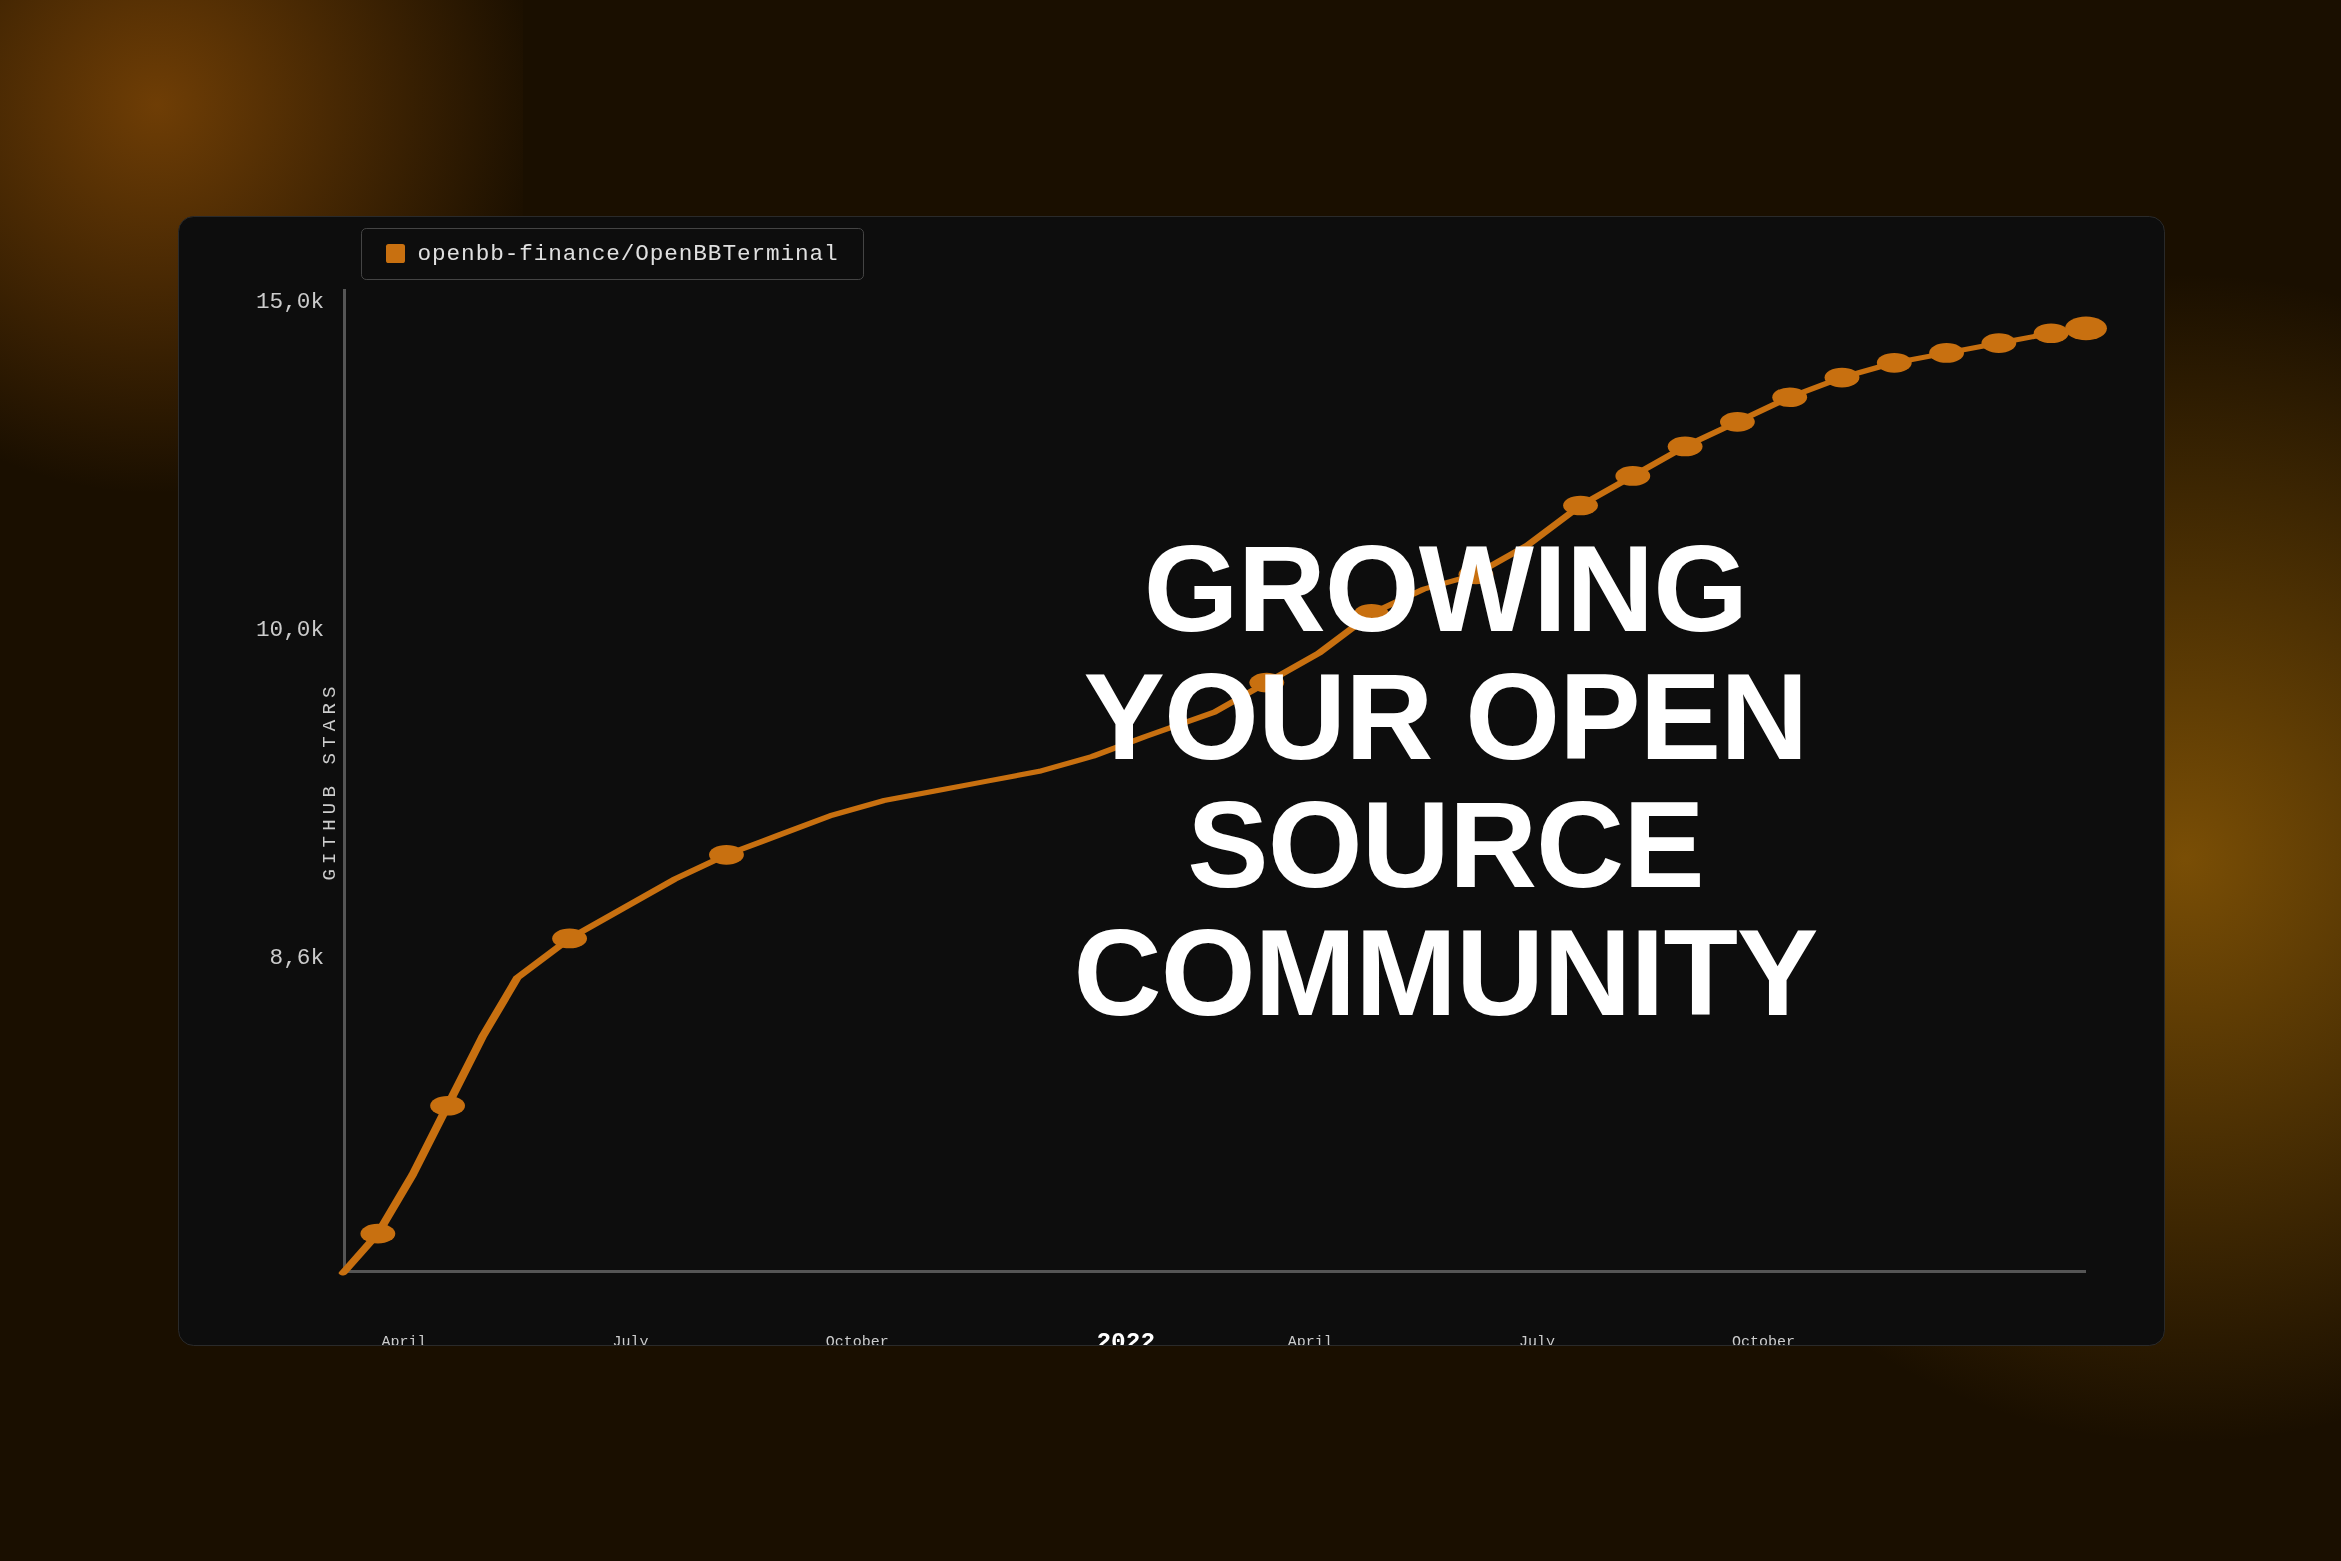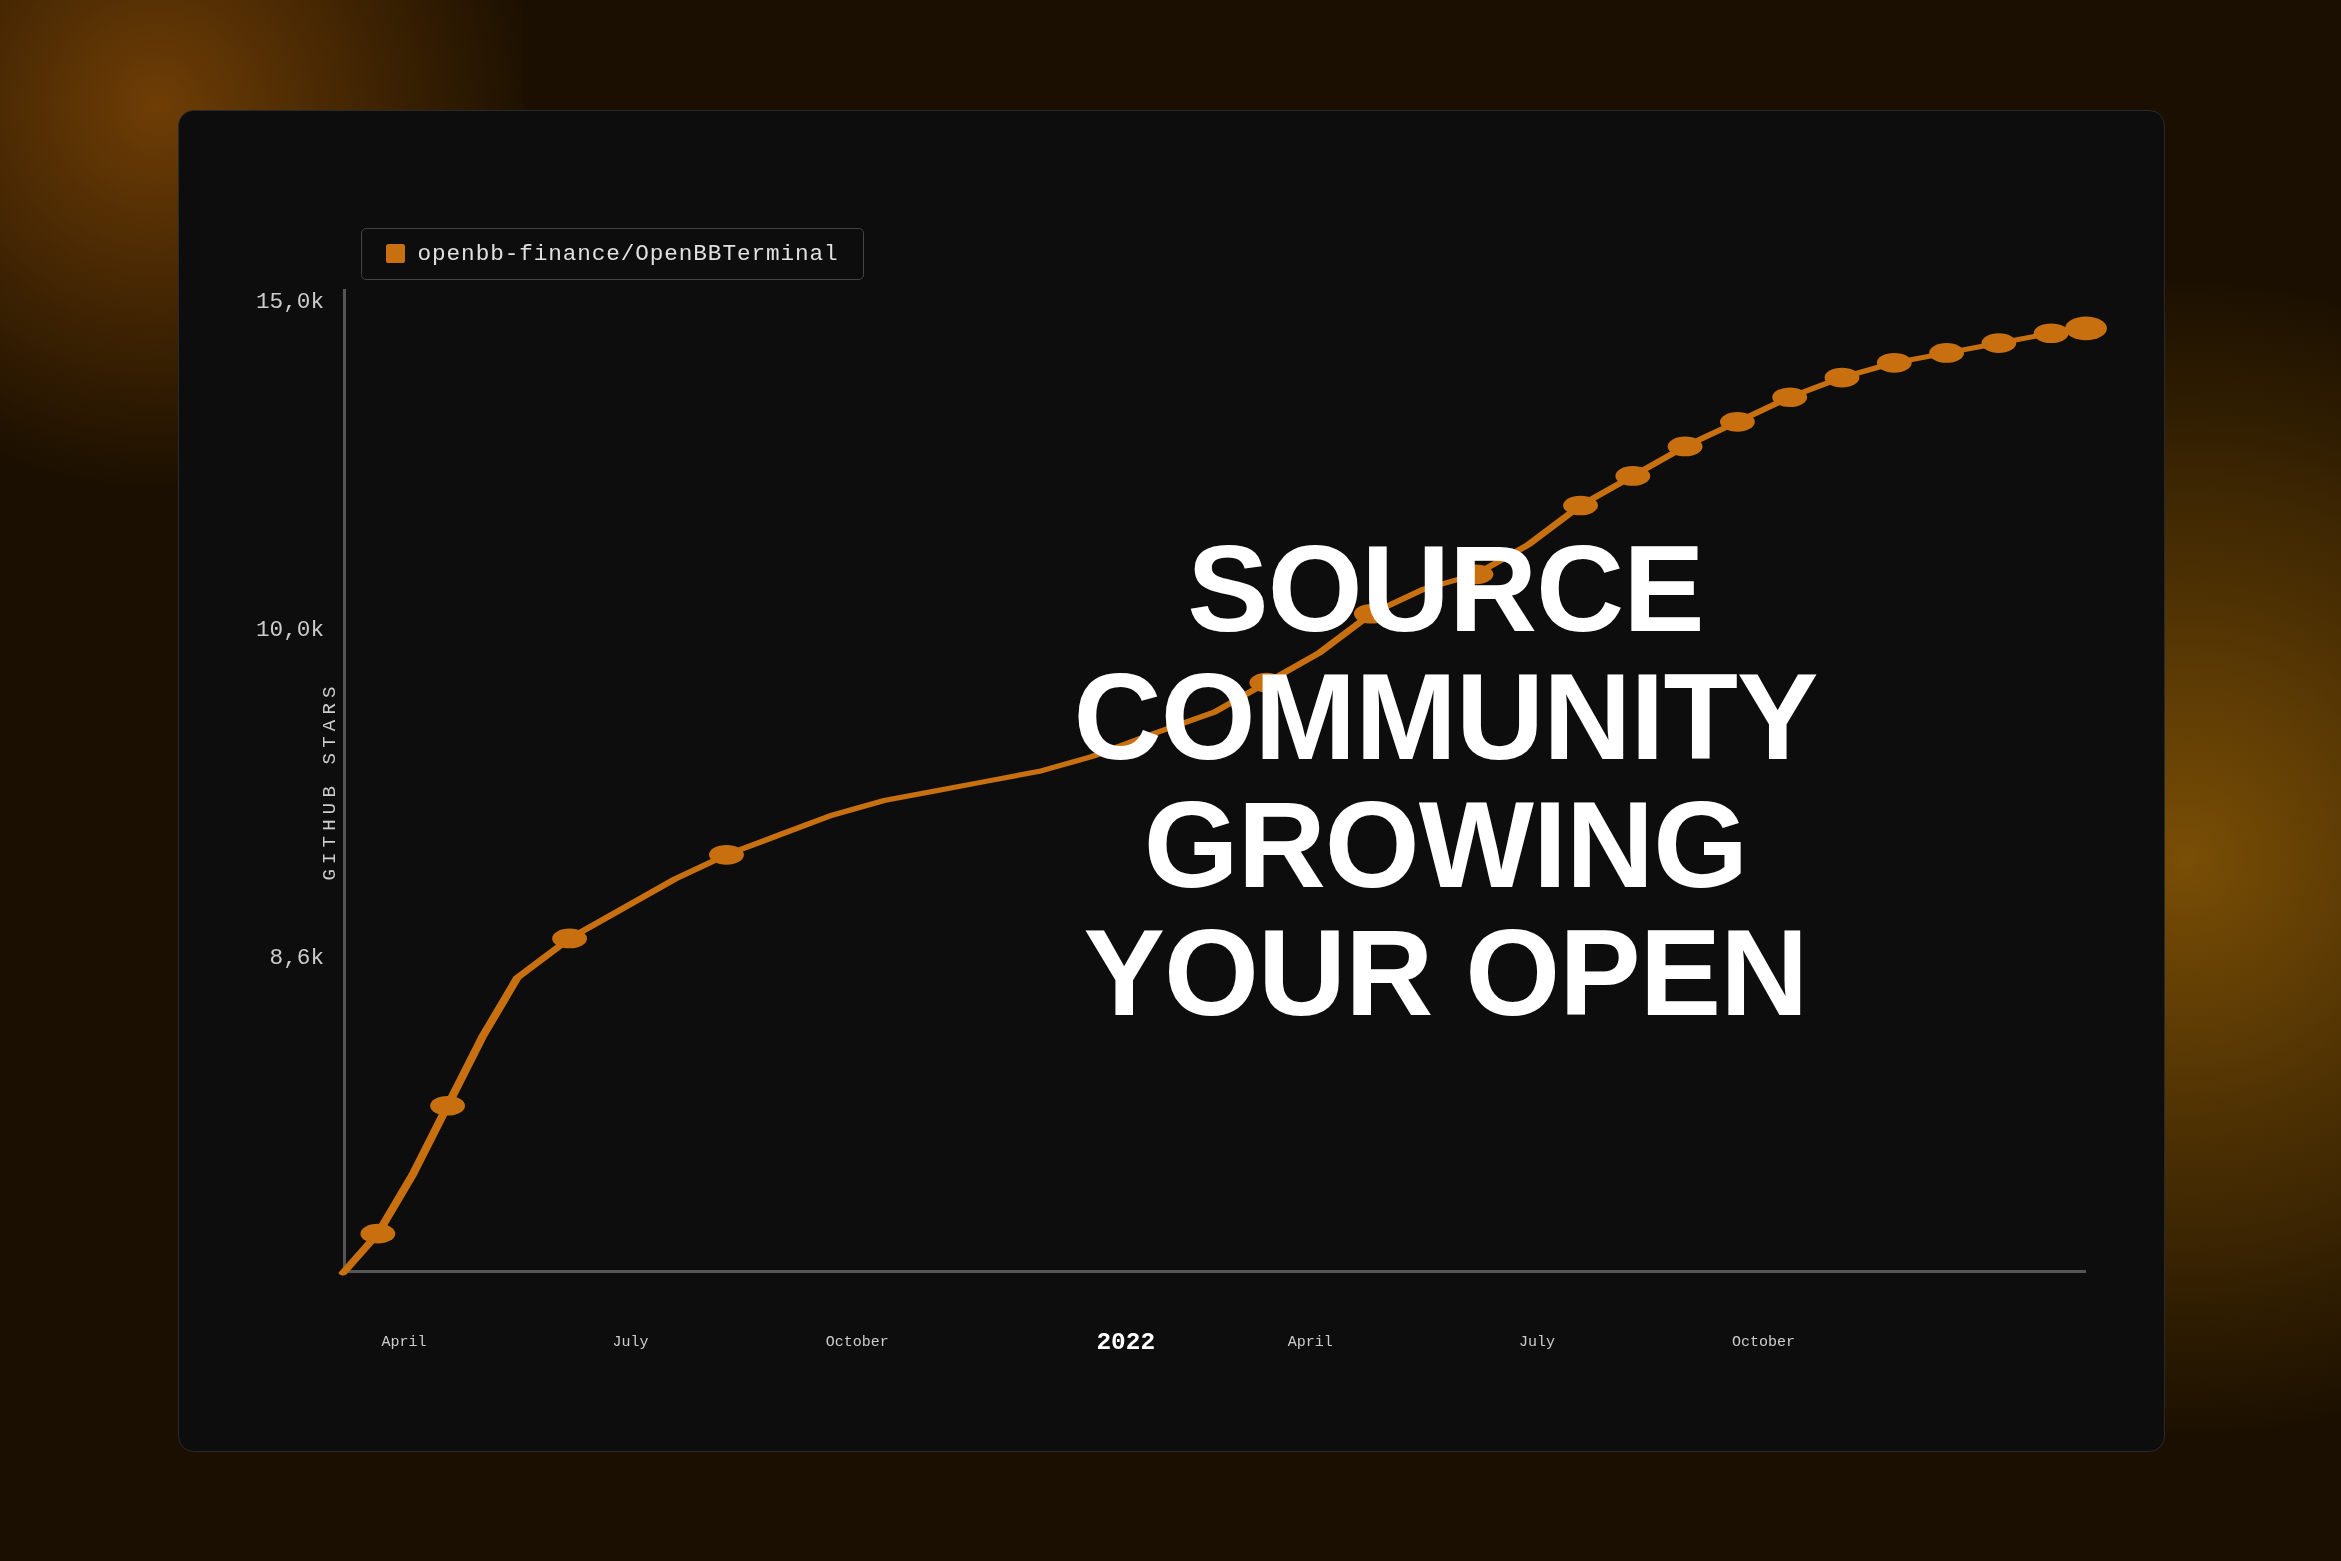--- a/index.html
+++ b/index.html
@@ -28,21 +28,21 @@
       position: absolute;
       top: 0; right: 0;
       width: 784px; height: 1561px;
       background: radial-gradient(circle at 80% 55%, rgba(200,130,10,0.55) 0%, transparent 55%);
       pointer-events: none;
     }
 
     .card {
       position: relative;
       width: 1987px;
-      height: 1342px;
+      height: 1130px;
       background: #0d0d0d;
       border: 1.7px solid #2a2a2a;
       border-radius: 15.7px;
       display: flex;
       align-items: center;
       justify-content: center;
       overflow: hidden;
     }
 
     .chart-container {
@@ -273,19 +273,19 @@
         <circle cx="860" cy="90" r="10" fill="#c87010"></circle>
         <circle cx="890" cy="75" r="10" fill="#c87010"></circle>
         <circle cx="920" cy="65" r="10" fill="#c87010"></circle>
         <circle cx="950" cy="55" r="10" fill="#c87010"></circle>
         <circle cx="980" cy="45" r="10" fill="#c87010"></circle>
         <circle cx="1000" cy="40" r="12" fill="#c87010"></circle>
       </svg>
     </div>
 
     <div class="overlay-text">
+      <h1>GROWING YOUR OPEN</h1>
       <h1>SOURCE COMMUNITY</h1>
-      <h1>GROWING YOUR OPEN</h1>
     </div>
 
   </div>
 </div>
 
 
 </body></html>

